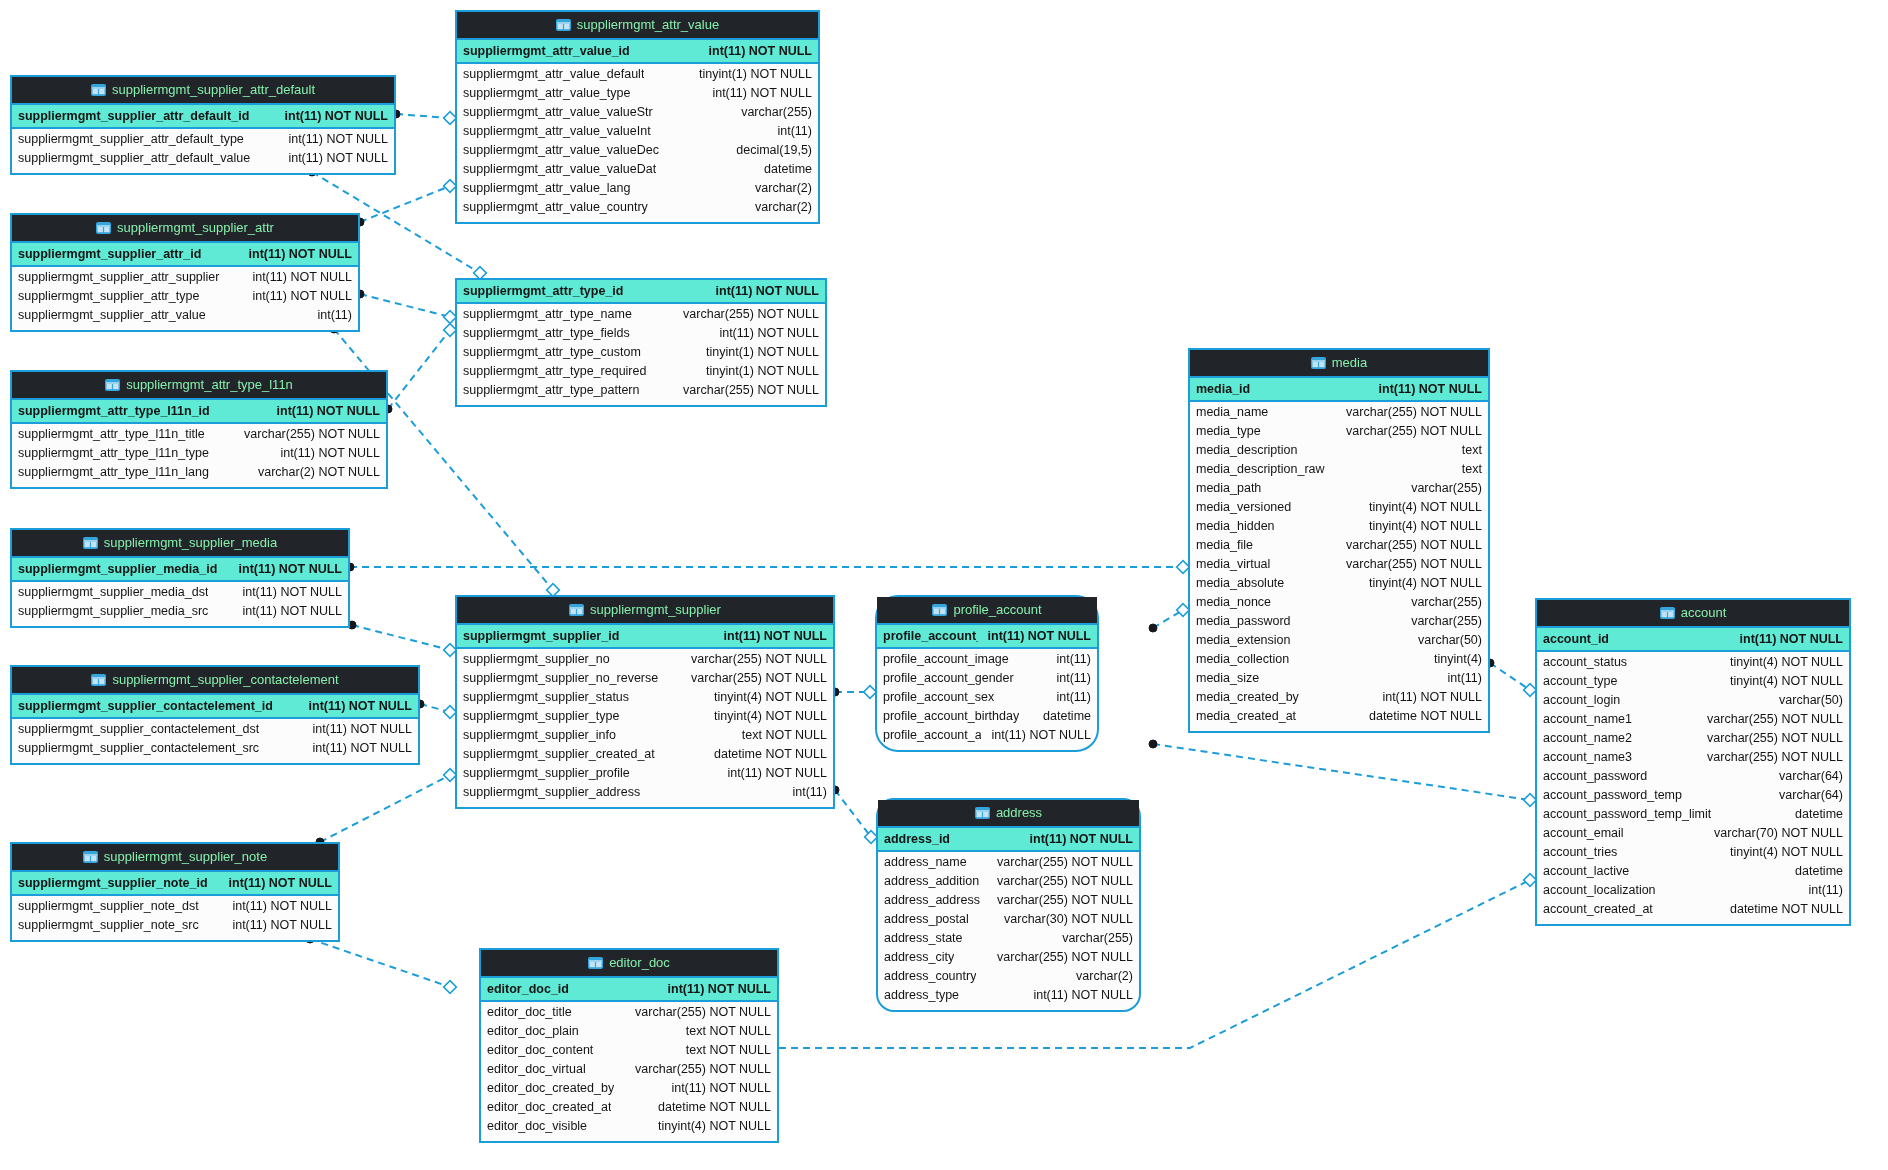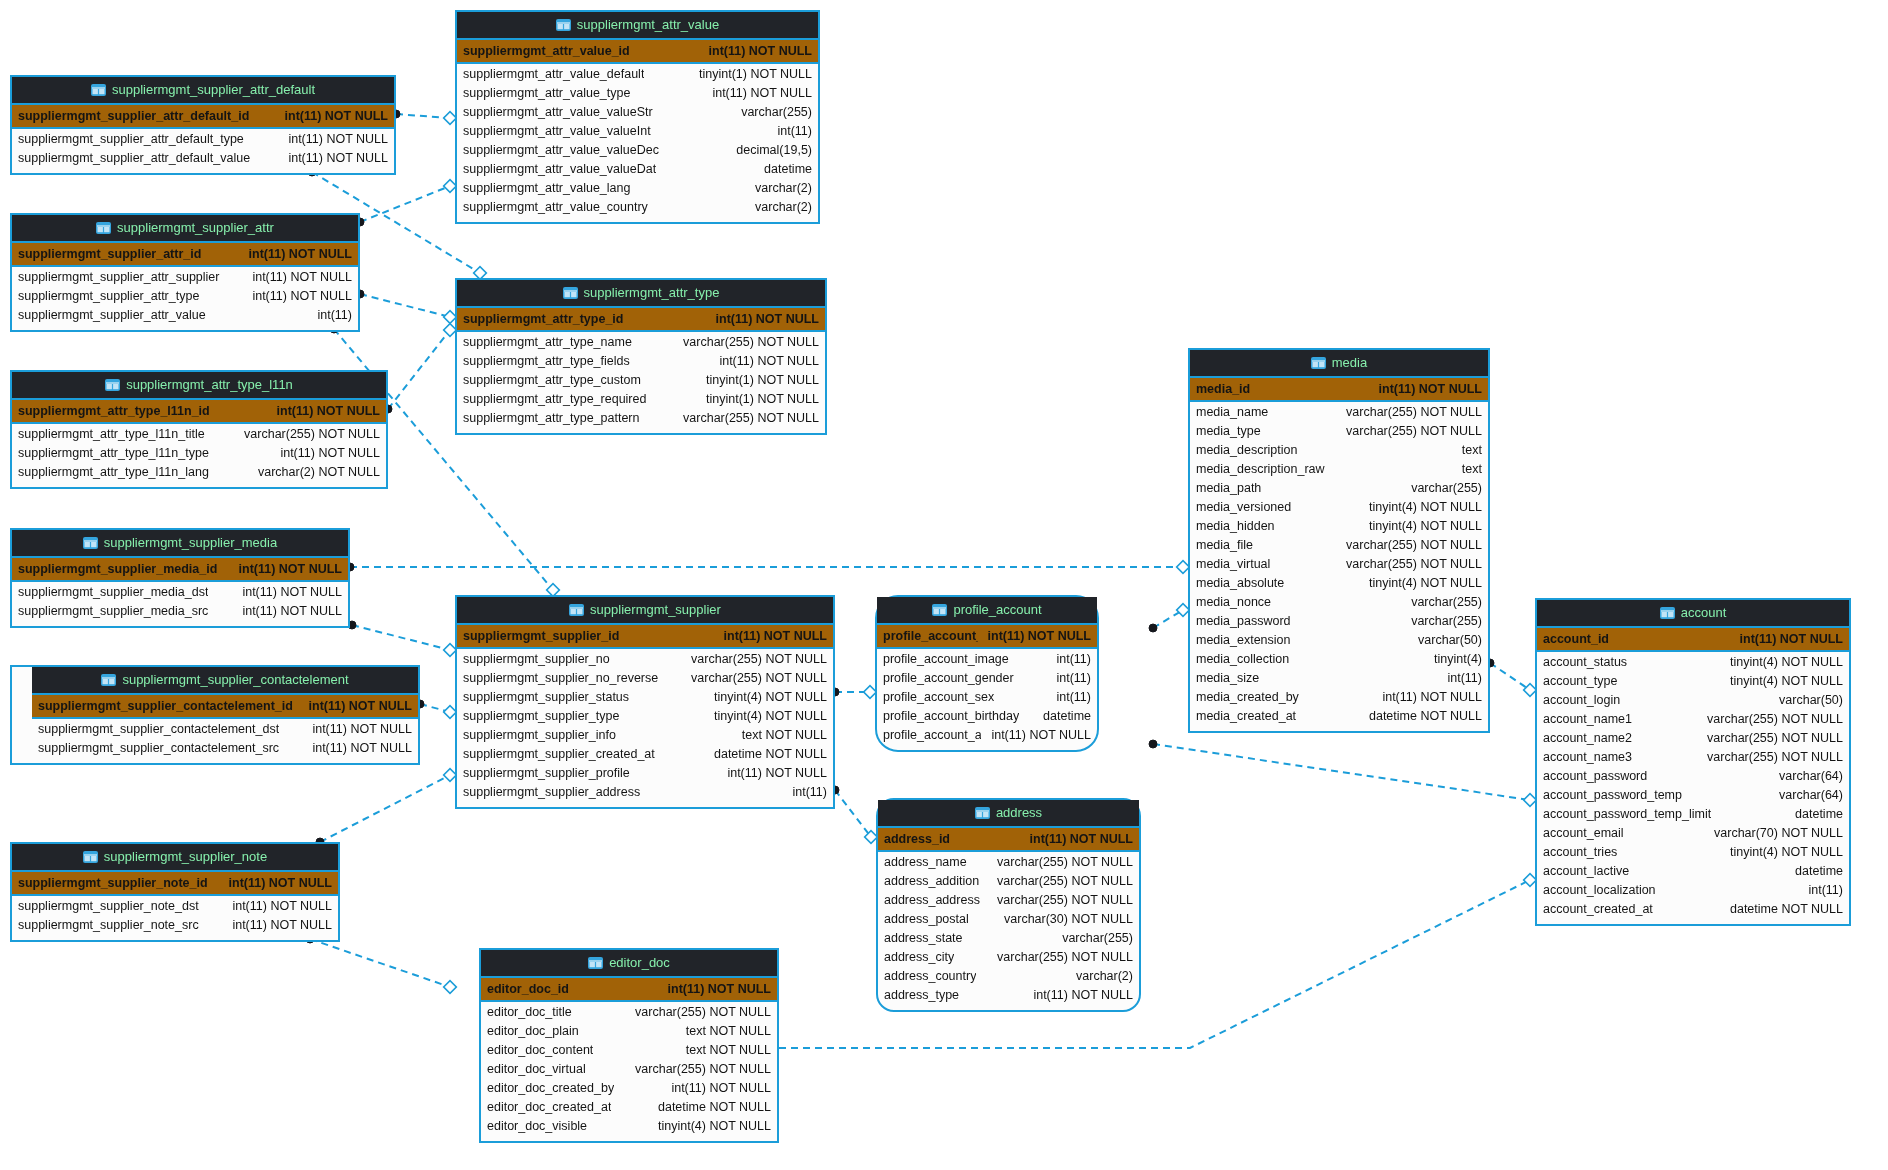--- a/index.html
+++ b/index.html
@@ -15,21 +15,21 @@
     position:absolute;z-index:1;box-sizing:border-box;
     border:2px solid #1b9dd9;background:#fcfcfc;
   }
   .tbl-header{
     height:26px;line-height:26px;background:#212429;color:#86efac;
     display:flex;align-items:center;justify-content:center;gap:6px;
     font-size:13px;white-space:nowrap;overflow:hidden;
     border-bottom:2px solid #1b9dd9;
   }
   .tbl-icon{flex:0 0 auto;display:inline-block;line-height:0;}
-  .pk-section{border-bottom:2px solid #1b9dd9;background:#a16207;}
+  .pk-section{border-bottom:2px solid #1b9dd9;background:#5eead4;}
   .row{
     display:flex;justify-content:space-between;gap:10px;
     padding:0 6px;white-space:nowrap;
     font-size:12.5px;color:#141414;line-height:19px;height:19px;
   }
   .pk-section .row{line-height:22px;height:22px;font-weight:bold;}
   .col-list{padding:1px 0 5px 0;}
   .c-name{text-align:left;overflow:hidden;}
   .c-type{text-align:right;flex:0 0 auto;}
 </style>
@@ -241,21 +241,21 @@
         <div class="row">
           <span class="c-name">suppliermgmt_supplier_media_dst</span>
           <span class="c-type">int(11) NOT NULL</span>
         </div>
         <div class="row">
           <span class="c-name">suppliermgmt_supplier_media_src</span>
           <span class="c-type">int(11) NOT NULL</span>
         </div>
       </div>
   </div>
-    <div class="tbl" style="left: 10px; top: 665px; width: 410px; padding-left: 20px;">
+    <div class="tbl" style="left: 10px; top: 665px; width: 410px;">
     <div class="tbl-header">
       <span class="tbl-icon">
         <svg width="15" height="12" viewBox="0 0 15 12">
           <rect x="0" y="0" width="15" height="12" rx="2" fill="#35a5de"></rect>
           <rect x="1.5" y="5" width="5.4" height="5.2" fill="#c2e4f6"></rect>
           <rect x="8.1" y="5" width="5.4" height="5.2" fill="#c2e4f6"></rect>
           <line x1="1" y1="4" x2="14" y2="4" stroke="#ffffff" stroke-width="1"></line>
         </svg>
       </span>
       <span class="tbl-title">suppliermgmt_supplier_contactelement</span>
@@ -353,31 +353,20 @@
           <span class="c-name">suppliermgmt_attr_value_lang</span>
           <span class="c-type">varchar(2)</span>
         </div>
         <div class="row">
           <span class="c-name">suppliermgmt_attr_value_country</span>
           <span class="c-type">varchar(2)</span>
         </div>
       </div>
   </div>
     <div class="tbl" style="left: 455px; top: 278px; width: 372px;">
-    <div class="tbl-header">
-      <span class="tbl-icon">
-        <svg width="15" height="12" viewBox="0 0 15 12">
-          <rect x="0" y="0" width="15" height="12" rx="2" fill="#35a5de"></rect>
-          <rect x="1.5" y="5" width="5.4" height="5.2" fill="#c2e4f6"></rect>
-          <rect x="8.1" y="5" width="5.4" height="5.2" fill="#c2e4f6"></rect>
-          <line x1="1" y1="4" x2="14" y2="4" stroke="#ffffff" stroke-width="1"></line>
-        </svg>
-      </span>
-      <span class="tbl-title">suppliermgmt_attr_type</span>
-    </div>
     <div class="pk-section">
       <div class="row">
         <span class="c-name">suppliermgmt_attr_type_id</span>
         <span class="c-type">int(11) NOT NULL</span>
       </div>
     </div>
     <div class="col-list">
         <div class="row">
           <span class="c-name">suppliermgmt_attr_type_name</span>
           <span class="c-type">varchar(255) NOT NULL</span>

